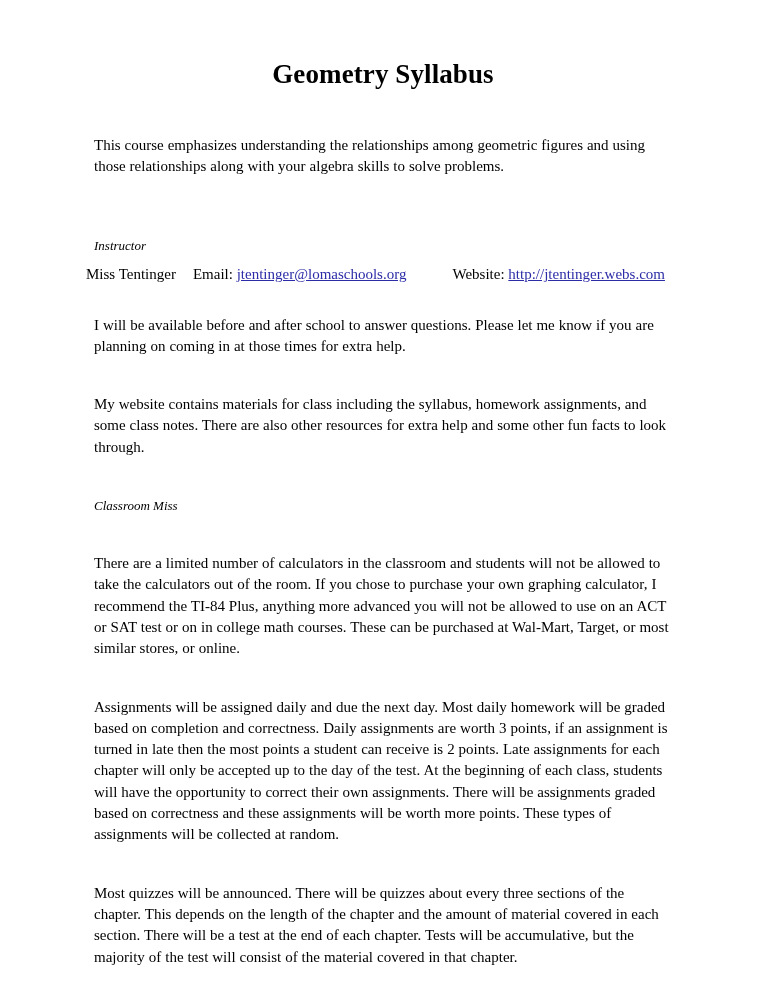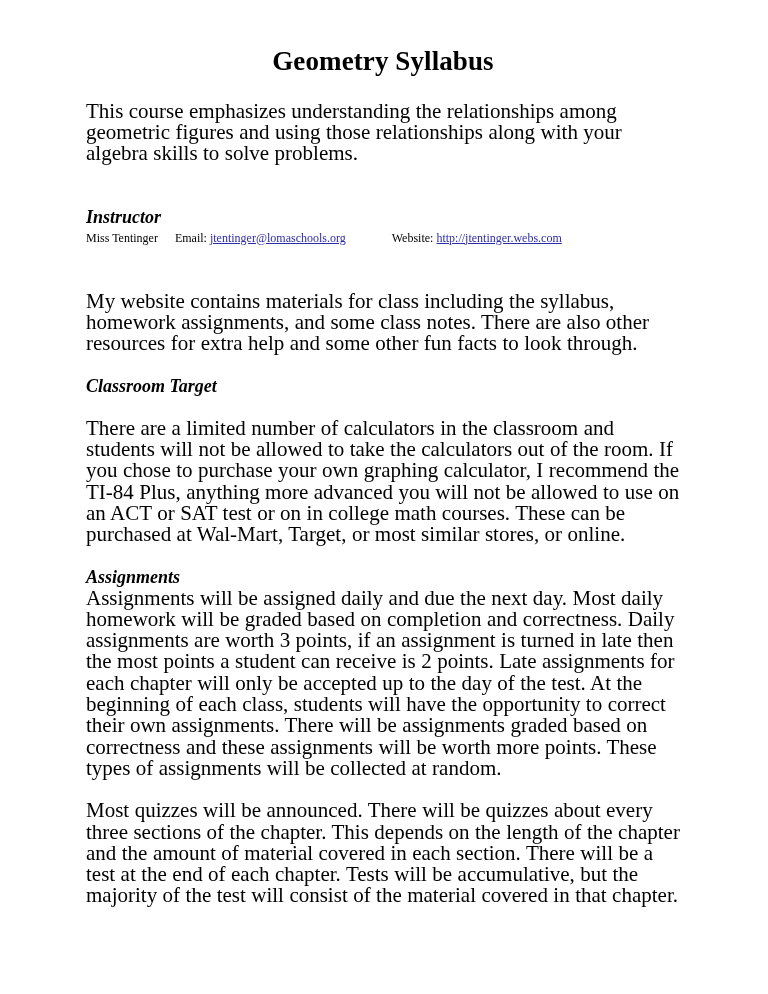--- a/index.html
+++ b/index.html
@@ -28,48 +28,48 @@
     left: 86px;
     top: 0;
     width: 594px;
   }
   .doc-title {
     font-family: "Liberation Serif", "DejaVu Serif", serif;
     font-weight: bold;
     font-size: 27px;
     line-height: 1.1;
     text-align: center;
-    margin: 0;
+    margin: 13px;
     padding-top: 47px;
     letter-spacing: 0.1px;
   }
   .para {
-    font-size: 21px;
+    font-size: 15px;
     line-height: 21.3px;
-    margin: 0;
+    margin: 8px;
     text-align: left;
     word-spacing: 0.2px;
   }
   .gap-md { height: 21px; }
   .gap-title { height: 24px; }
   .section-heading {
     font-family: "Liberation Serif", "DejaVu Serif", serif;
-    font-weight: bold;
+    font-weight: normal;
     font-style: italic;
-    font-size: 18px;
+    font-size: 13px;
     line-height: 21px;
-    margin: 0;
+    margin: 8px;
     padding: 0;
   }
   a.doclink {
     color: #2c2ca8;
     text-decoration: underline;
   }
   .inst-line {
-    font-size: 12px;
+    font-size: 15px;
     line-height: 21.3px;
     white-space: pre;
   }
   .spacer-w1 { display: inline-block; width: 17px; }
   .spacer-w2 { display: inline-block; width: 46px; }
 </style>
 </head>
 <body>
 
 <div class="page">
@@ -85,37 +85,37 @@
 
 
     <div class="gap-md"></div>
 
     <h2 class="section-heading">Instructor</h2>
 
     <div class="inst-line"><span>Miss Tentinger</span><span class="spacer-w1"></span><span>Email:</span> <a class="doclink" href="#">jtentinger@lomaschools.org</a><span class="spacer-w2"></span><span>Website:</span> <a class="doclink" href="#">http://jtentinger.webs.com</a></div>
 
     <div class="gap-md"></div>
 
+    <p class="para">I will be available before and after school to answer questions.  Please let me know if you are planning on coming in at those times for extra help.</p>
 
     <div class="gap-md"></div>
 
     <p class="para">My website contains materials for class including the syllabus, homework assignments, and some class notes.  There are also other resources for extra help and some other fun facts to look through.</p>
 
     <div class="gap-md"></div>
 
-    <h2 class="section-heading">Classroom Target</h2>
+    <h2 class="section-heading">Classroom Miss</h2>
 
 
     <div class="gap-md"></div>
 
     <p class="para">There are a limited number of calculators in the classroom and students will not be allowed to take the calculators out of the room.  If you chose to purchase your own graphing calculator, I recommend the TI-84 Plus, anything more advanced you will not be allowed to use on an ACT or SAT test or on in college math courses.  These can be purchased at Wal-Mart, Target, or most similar stores, or online.</p>
 
     <div class="gap-md"></div>
 
-    <h2 class="section-heading">Assignments</h2>
 
     <p class="para">Assignments will be assigned daily and due the next day.  Most daily homework will be graded based on completion and correctness.  Daily assignments are worth 3 points, if an assignment is turned in late then the most points a student can receive is 2 points.  Late assignments for each chapter will only be accepted up to the day of the test.  At the beginning of each class, students will have the opportunity to correct their own assignments. There will be assignments graded based on correctness and these assignments will be worth more points.  These types of assignments will be collected at random.</p>
 
     <div class="gap-md"></div>
 
 
     <p class="para">Most quizzes will be announced.  There will be quizzes about every three sections of the chapter. This depends on the length of the chapter and the amount of material covered in each section. There will be a test at the end of each chapter.  Tests will be accumulative, but the majority of the test will consist of the material covered in that chapter.</p>
 
   </div>
 </div>

